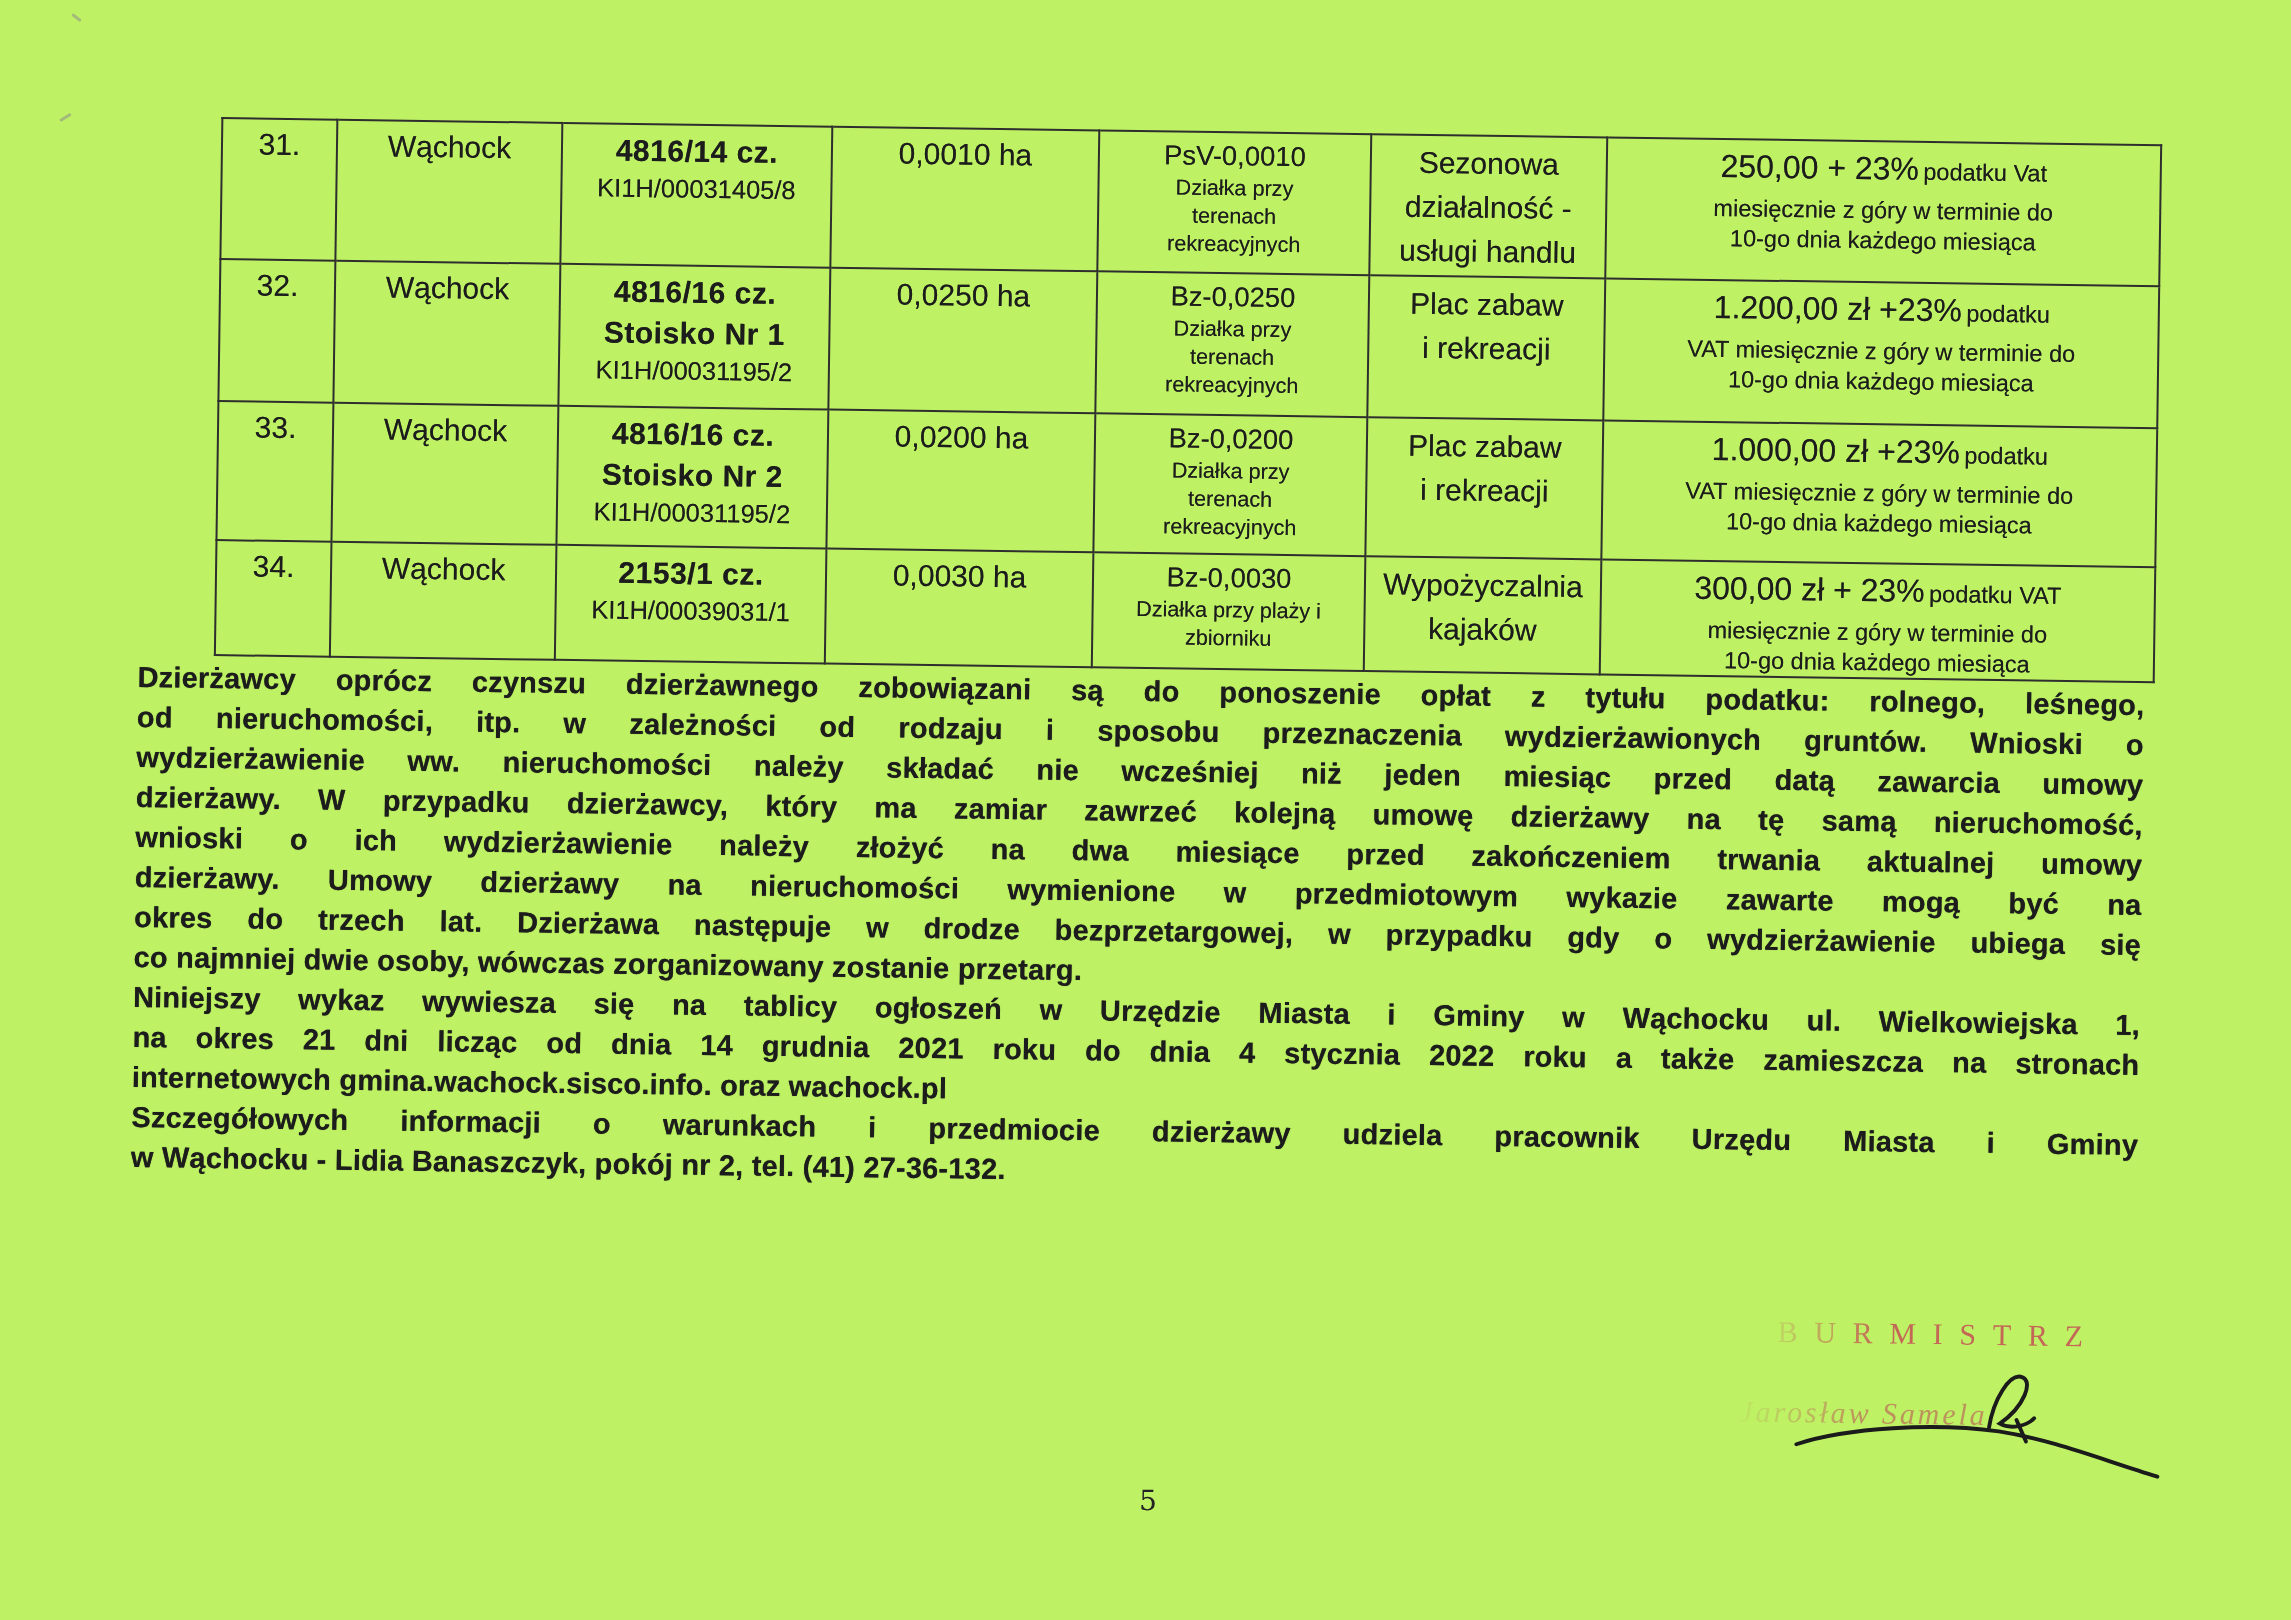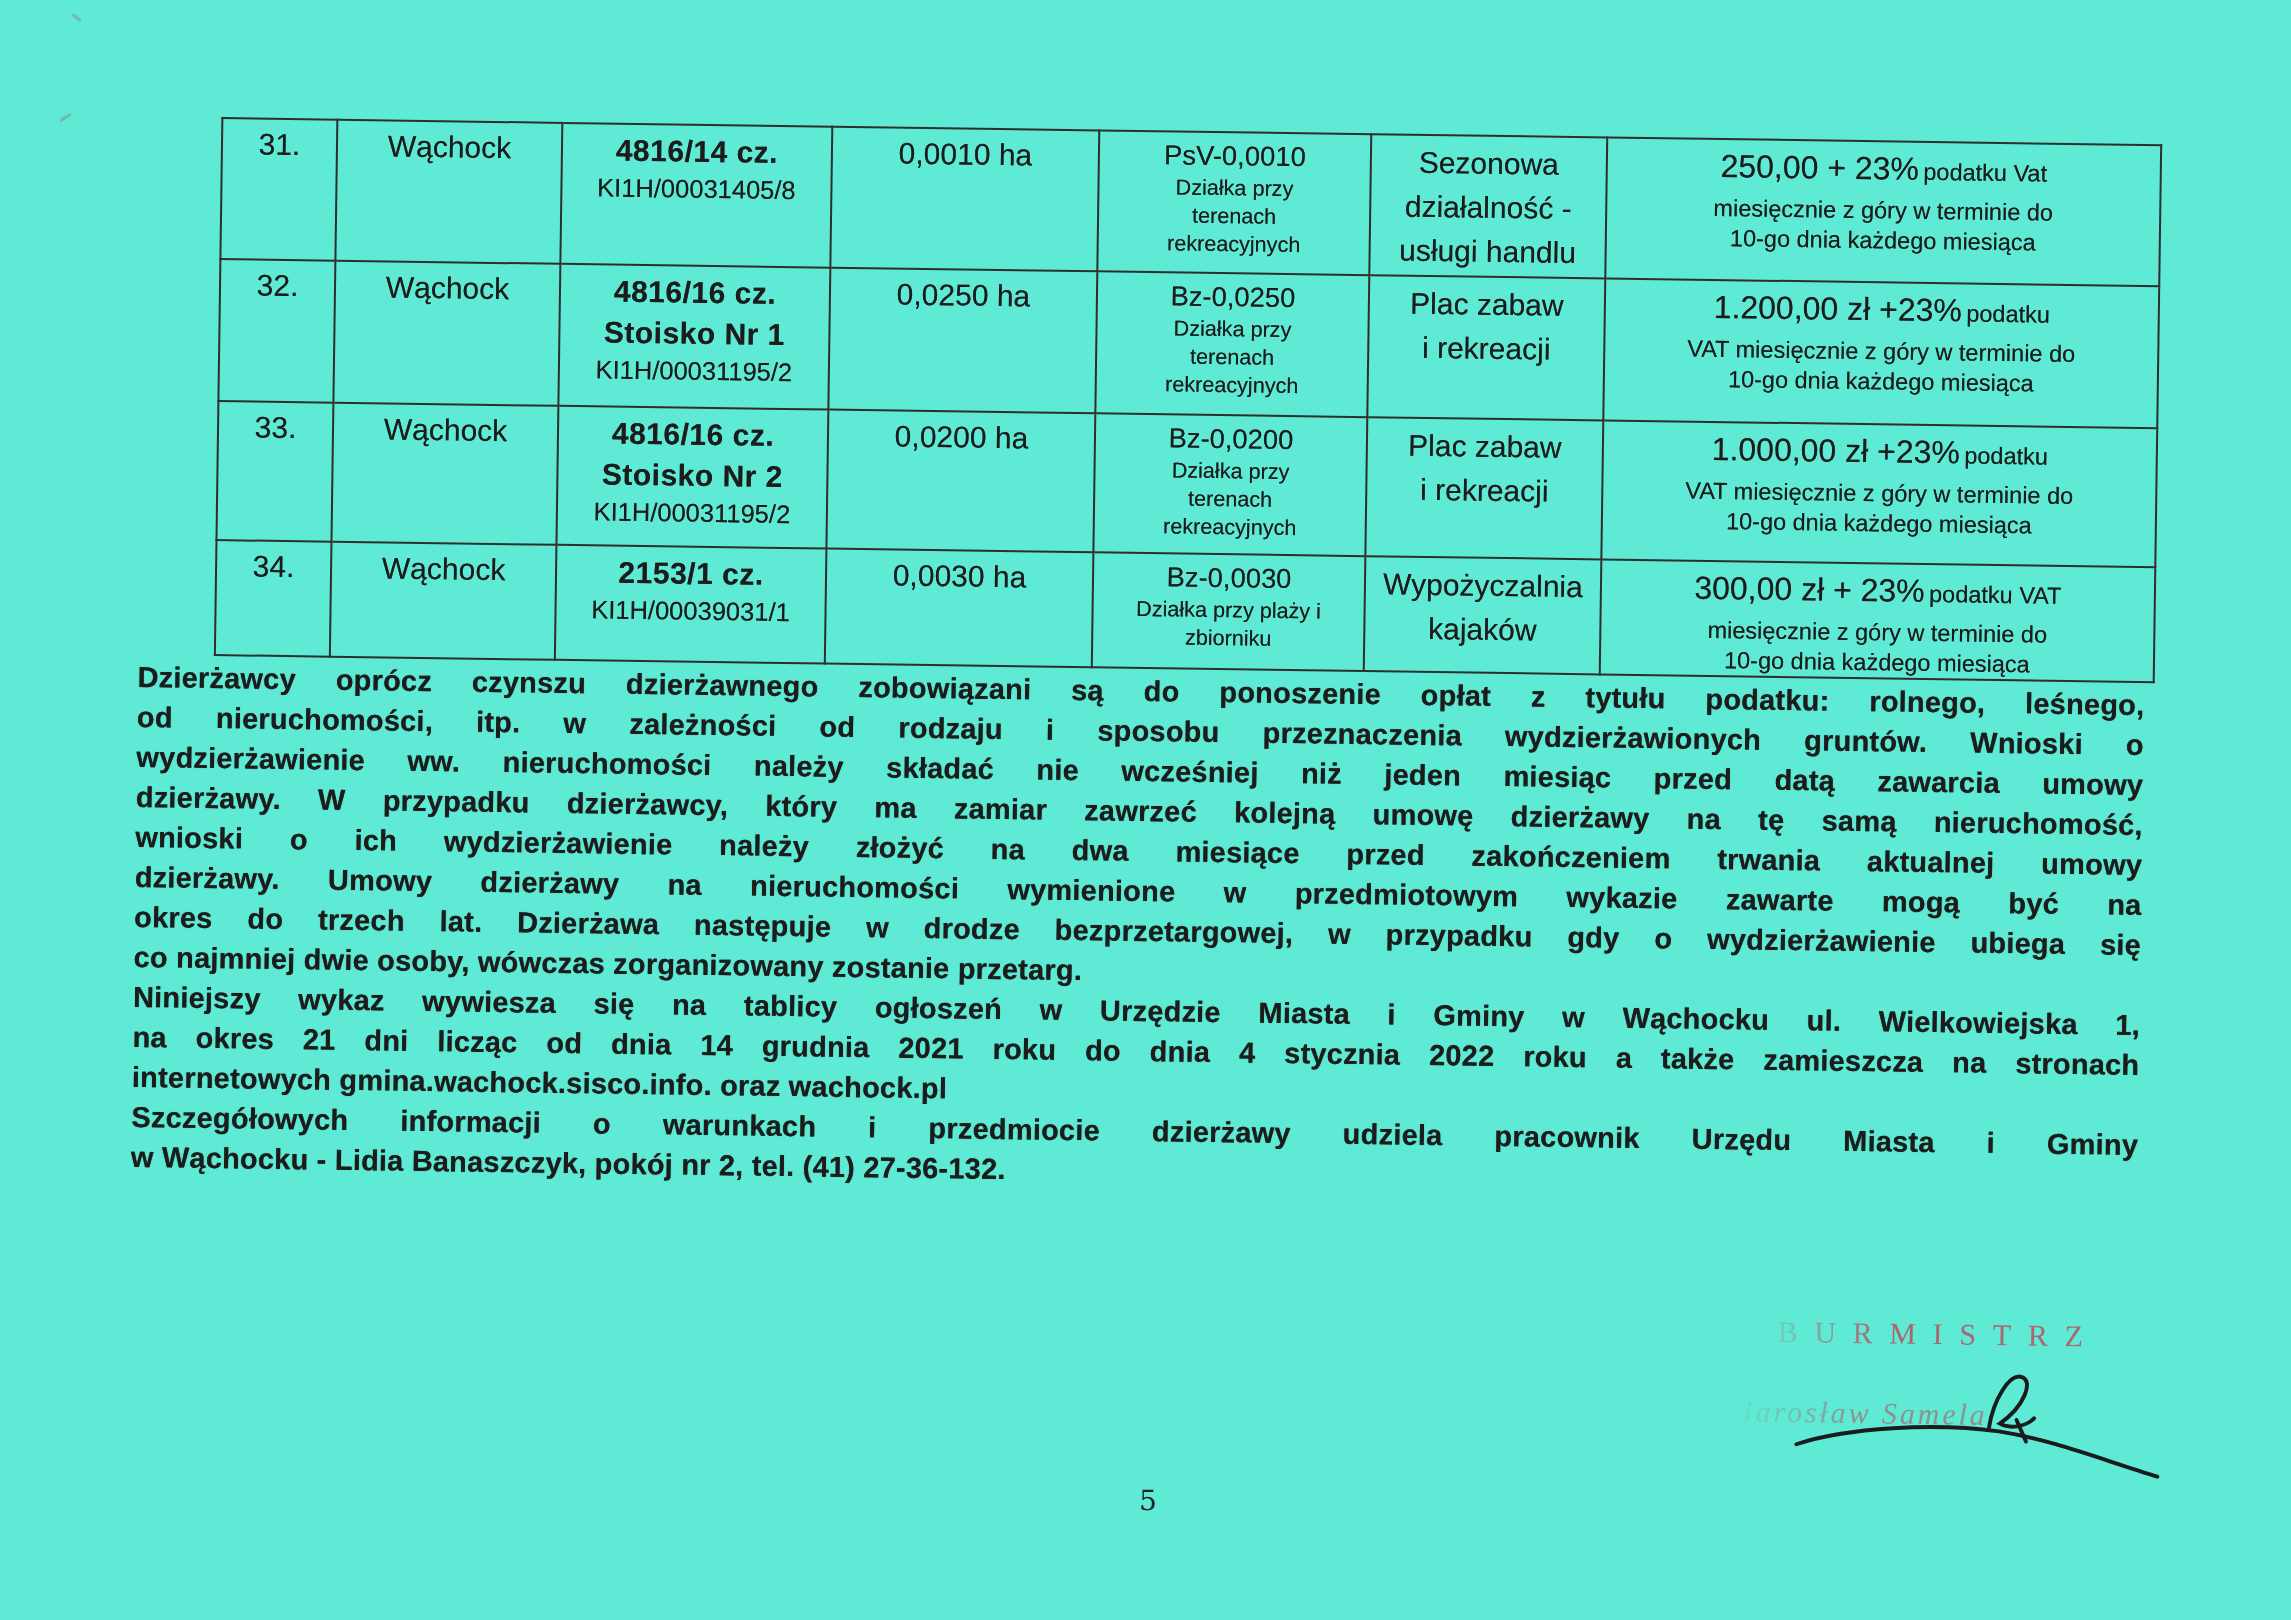--- a/index.html
+++ b/index.html
@@ -1,20 +1,20 @@
 <!DOCTYPE html>
 <html lang="pl"><head>
 <meta charset="utf-8">
 <style>
   html,body{margin:0;padding:0;}
   body{
     width:2292px;height:1620px;background:#ffffff;overflow:hidden;
     font-family:"Liberation Sans",sans-serif;color:#1c1c1c;position:relative;
   }
-  .page{position:absolute;inset:0;background:#5eead4;}
+  .page{position:absolute;inset:0;background:#bef264;}
   .tilt{position:absolute;left:0;top:0;width:2292px;height:1620px;
         transform:rotate(0.8deg);transform-origin:0 0;}
 
   
   .lease-table{
     position:absolute;left:223px;top:114px;
     border-collapse:collapse;table-layout:fixed;width:1938px;
   }
   .lease-table td{
     border:2px solid #2e2e2e;vertical-align:top;text-align:center;

